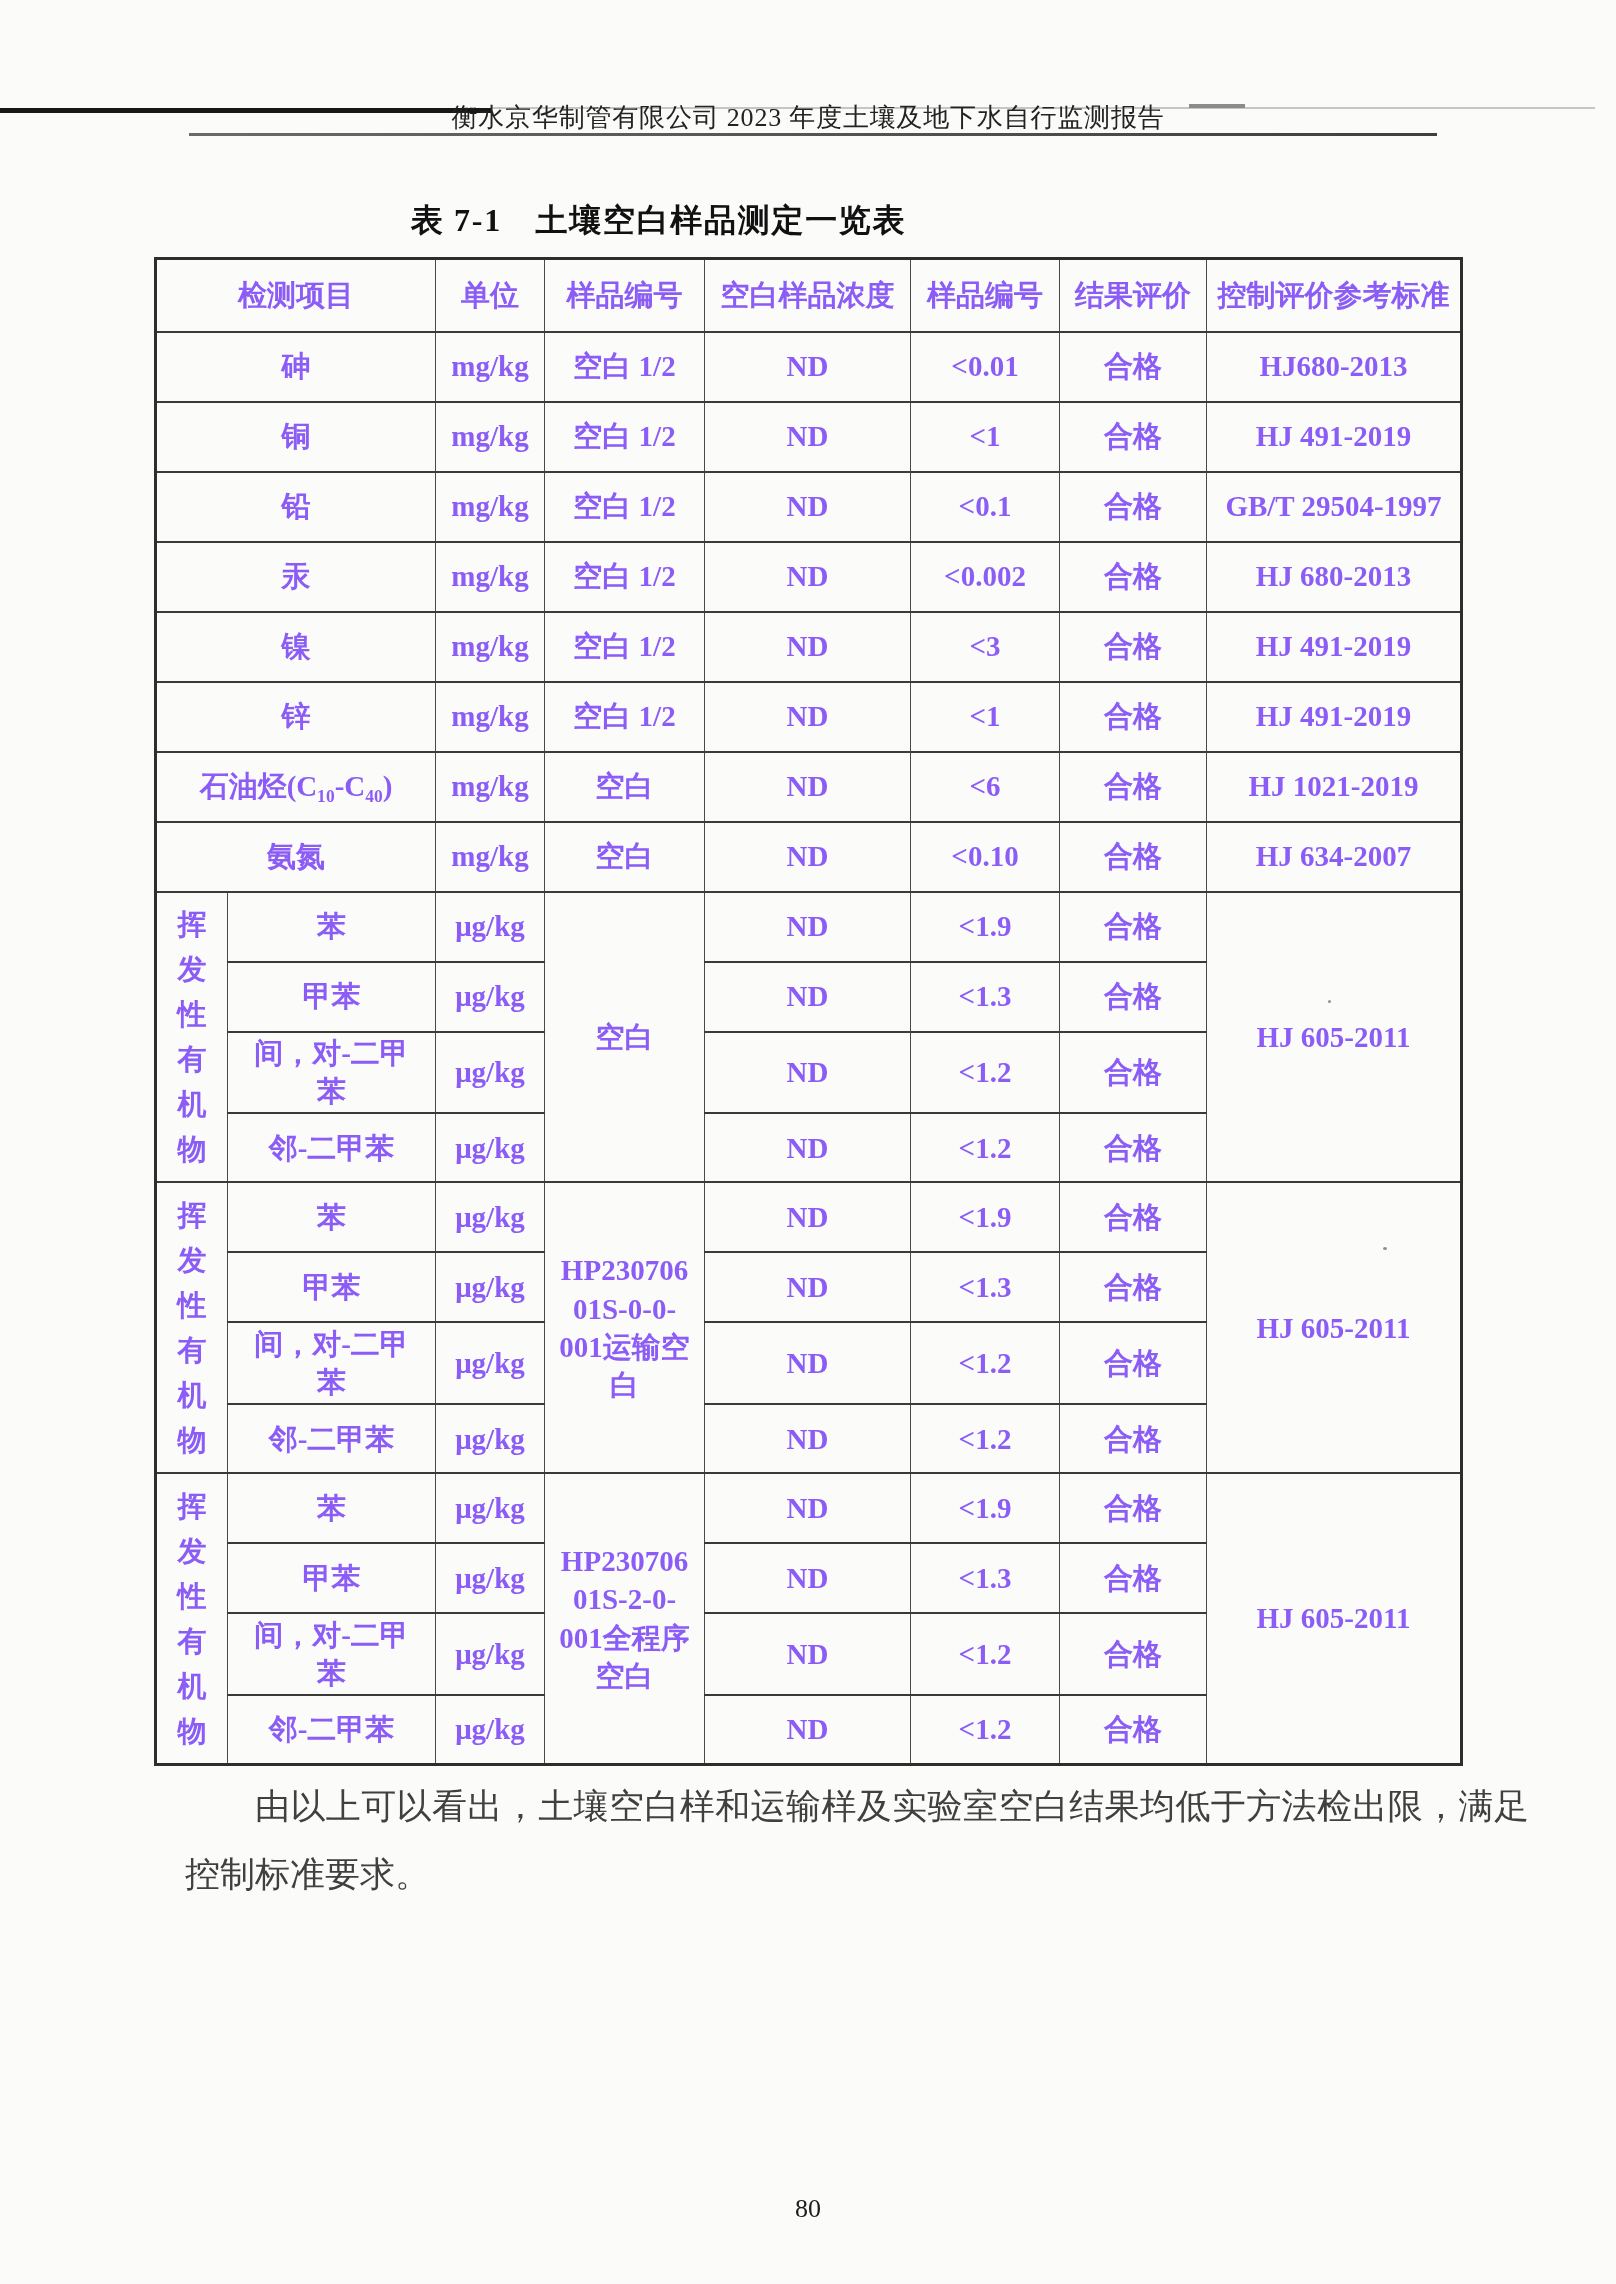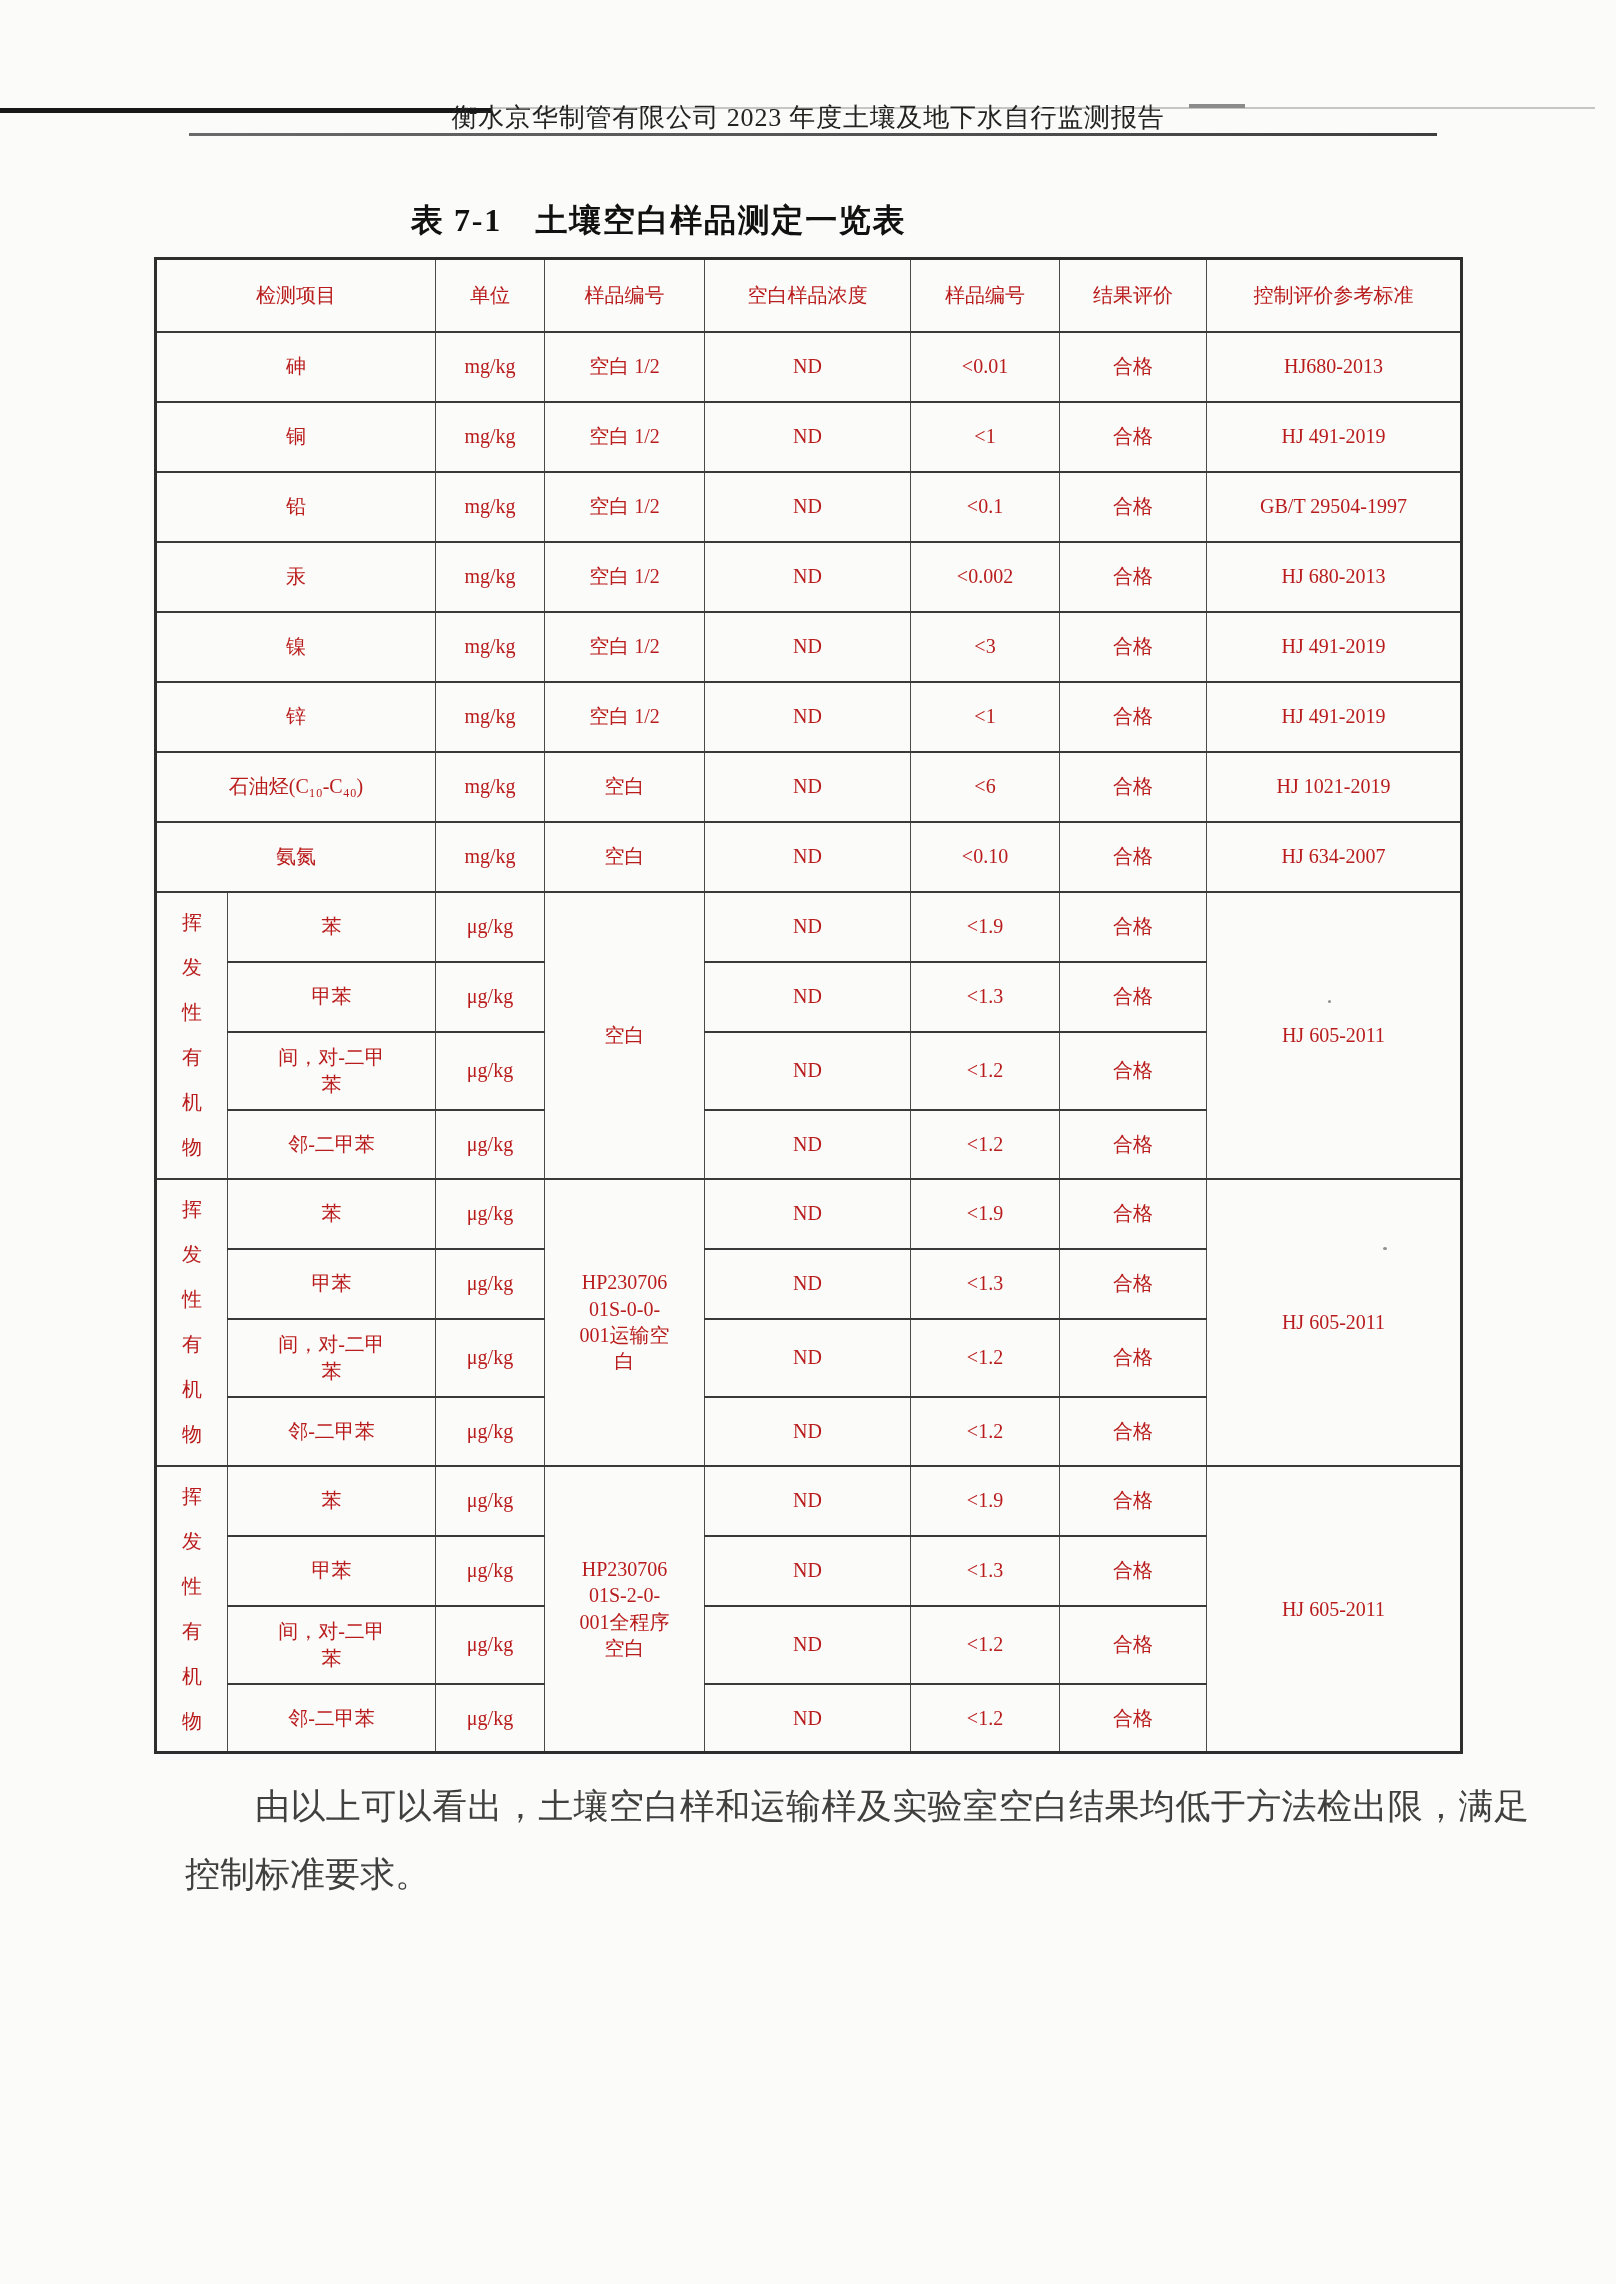--- a/index.html
+++ b/index.html
@@ -21,21 +21,21 @@
   
   .doc-title {
     position:absolute; left:0; top:199px; width:1317px; text-align:center;
     font-size:32px; font-weight:bold; letter-spacing:1.7px; color:#111;
   }
   
   #blankTable {
     position:absolute; left:154px; top:257px; width:1307px;
     table-layout:fixed; border-collapse:collapse;
     border:3.4px solid #2e2e2e;
-    font-size:20px; color:#b91c1c;
+    font-size:29px; color:#8b5cf6;font-weight:bold;
   }
   #blankTable td {
     border:1.7px solid #4a4a4a; border-top:2.5px solid #3a3a3a; border-bottom:2.5px solid #3a3a3a;
     padding:1.7px 5px; text-align:center; vertical-align:middle;
     white-space:pre-line; line-height:1.32; overflow:hidden;
   }
   #blankTable tr { height:70px; }
   #blankTable tr:nth-child(1)  { height:73px; }
   #blankTable tr:nth-child(12),
   #blankTable tr:nth-child(16),
@@ -266,18 +266,19 @@
           <td>μg/kg</td>
           <td>ND</td>
           <td>&lt;1.2</td>
           <td>合格</td>
         </tr>
       </tbody>
   </table>
 
   <div class="footer-para">由以上可以看出，土壤空白样和运输样及实验室空白结果均低于方法检出限，满足控制标准要求。</div>
 
+  <div class="page-number">80</div>
 
   <div class="speck speck-a"></div>
   <div class="speck speck-b"></div>
 
 </div>
 
 
 </body></html>

